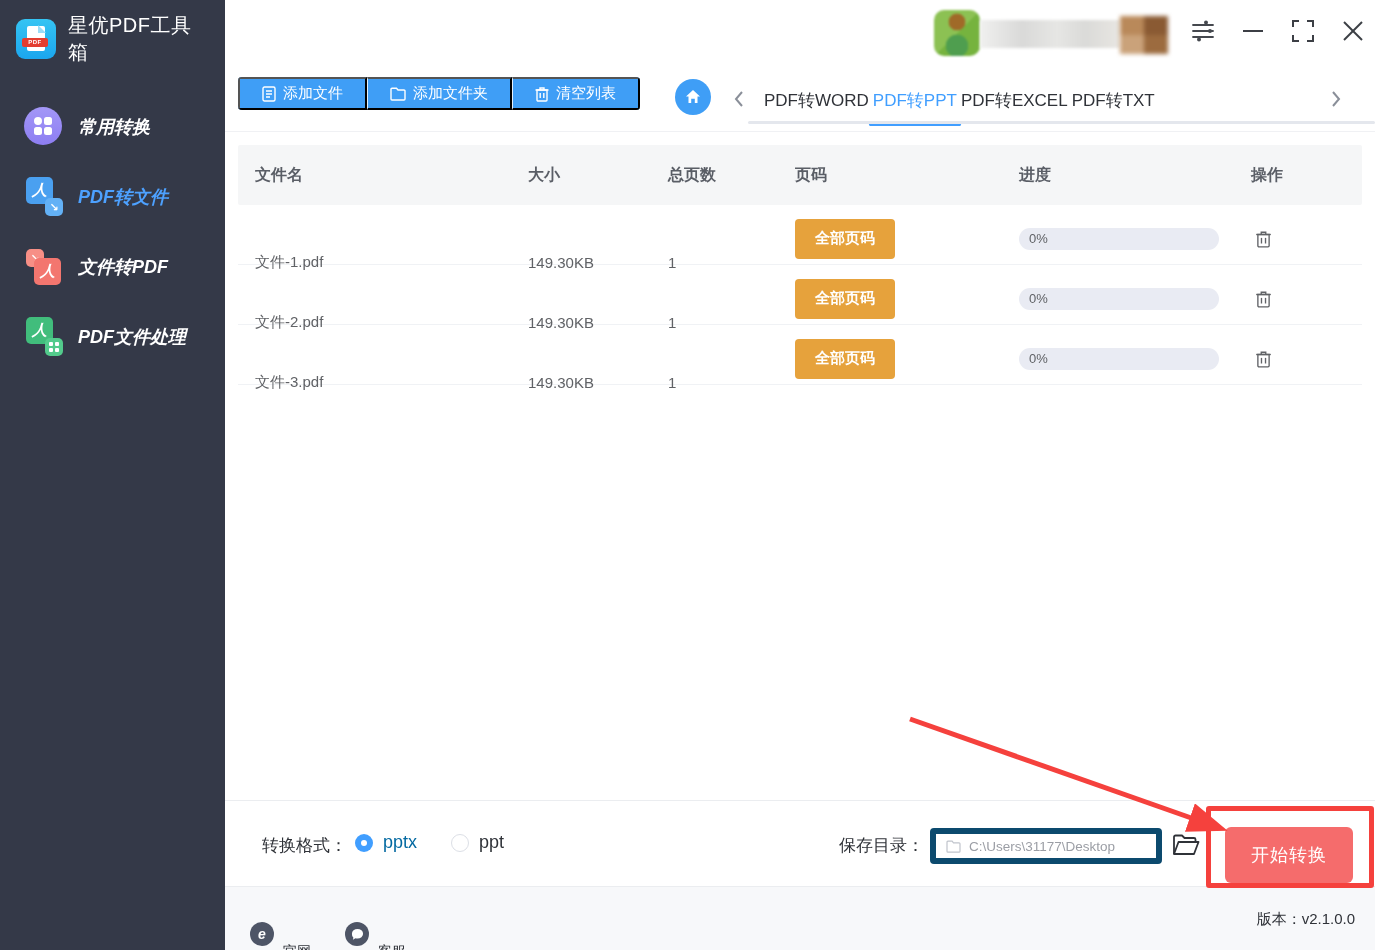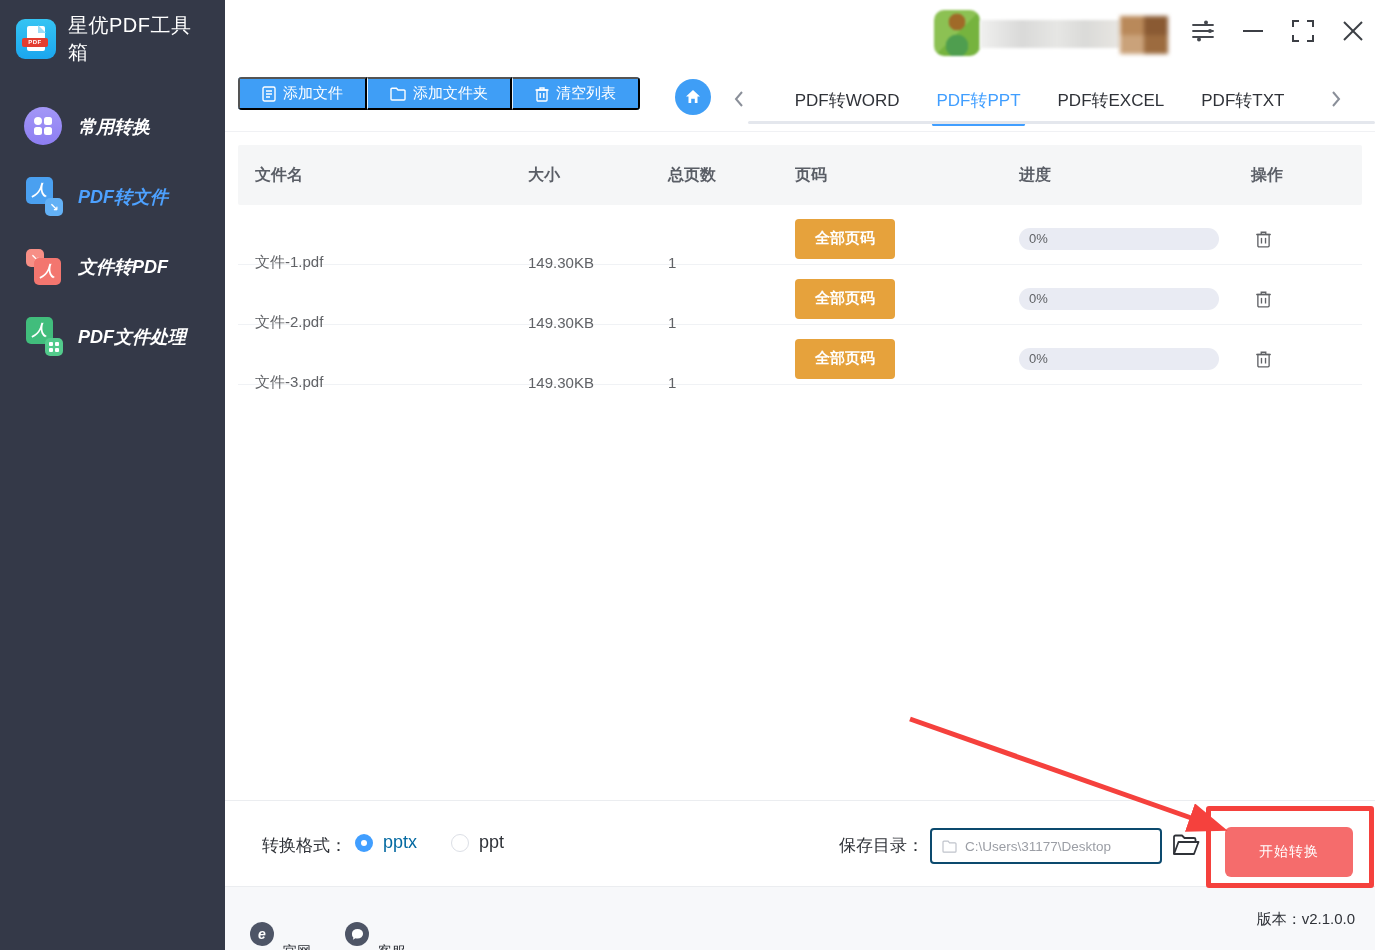--- a/index.html
+++ b/index.html
@@ -65,21 +65,21 @@
   
   .toolbar { position:absolute; left:13px; top:77px; height:33px; display:flex; border-radius:4px; overflow:hidden; }
   .tb-btn { background:#3f9ef6; color:#fff; font-size:15px; display:flex; align-items:center; gap:7px; padding:0 22px; cursor:pointer; }
   .tb-btn + .tb-btn { border-left:1px solid rgba(255,255,255,.85); }
 
   
   .home-btn { position:absolute; left:450px; top:79px; width:36px; height:36px; border-radius:50%; background:#3f9ef6; display:flex; align-items:center; justify-content:center; cursor:pointer; }
   .tabs-zone { position:absolute; left:495px; top:76px; right:0; height:48px; }
   .tab-chevron { position:absolute; top:11px; width:22px; height:24px; display:flex; align-items:center; justify-content:center; color:#8a8f99; cursor:pointer; }
   .chev-l { left:8px; } .chev-r { right:28px; }
-  .tabs { position:absolute; left:42px; right:58px; top:0; height:48px; display:flex; justify-content:center; align-items:center;gap:33px; }
+  .tabs { position:absolute; left:42px; right:58px; top:0; height:48px; display:flex; justify-content:flex-start; align-items:center; }
   .tab { font-size:17px; color:#2f3238; cursor:pointer; position:relative; padding:12px 2px; }
   .tab.active { color:#409EFF; }
   .tabs-track { position:absolute; left:28px; right:0; top:45px; height:3px; background:#e4e7ed; border-radius:2px; }
   .tab.active::after { content:""; position:absolute; left:-2px; right:-2px; bottom:-2px; height:3px; background:#409EFF; border-radius:2px; }
   .header-sep { position:absolute; left:0; right:0; top:131px; height:1px; background:#f0f1f4; }
 
   
   .table { position:absolute; left:13px; top:145px; width:1124px; }
   .t-head, .t-row { display:grid; grid-template-columns:273px 140px 127px 224px 232px 1fr; align-items:center; padding-left:17px; }
   .t-head { height:60px; background:#f5f6f7; border-radius:2px; }
@@ -96,24 +96,24 @@
   .fmt-label { position:absolute; left:37px; top:33px; font-size:17px; color:#2f3238; }
   .radio-group { position:absolute; left:130px; top:31px; display:flex; align-items:center; gap:34px; }
   .radio-opt { display:flex; align-items:center; gap:10px; cursor:pointer; }
   .radio { width:18px; height:18px; border-radius:50%; }
   .radio.on { background:#409EFF; position:relative; }
   .radio.on::after { content:""; position:absolute; left:6px; top:6px; width:6px; height:6px; border-radius:50%; background:#fff; }
   .radio.off { border:1px solid #dcdfe6; background:#fff; }
   .radio-opt .r-label { font-size:18px; color:#2f3238; }
   .radio-opt.selected .r-label { color:#0369a1; }
   .save-label { position:absolute; left:614px; top:33px; font-size:17px; color:#2f3238; }
-  .path-box { position:absolute; left:705px; top:27px; width:232px; height:36px; border:2px solid #0c4a6e; border-radius:4px; background:#fff; display:flex; align-items:center; gap:8px; padding:0 10px; }
+  .path-box { position:absolute; left:705px; top:27px; width:232px; height:36px; border:6px solid #0c4a6e; border-radius:4px; background:#fff; display:flex; align-items:center; gap:8px; padding:0 10px; }
   .path-box .path-text { font-size:13.5px; color:#9b9ea5; white-space:nowrap; overflow:hidden; }
   .open-dir { position:absolute; left:947px; top:32px; width:28px; height:26px; background:none; border:none; cursor:pointer; padding:0; display:flex; }
-  .start-btn { position:absolute; left:1000px; top:26px; width:128px; height:50px; border:none; border-radius:6px; background:#f56c6c; color:#fff; font-size:14px; cursor:pointer; font-family:inherit; letter-spacing:1px; }
+  .start-btn { position:absolute; left:1000px; top:26px; width:128px; height:56px; border:none; border-radius:6px; background:#f56c6c; color:#fff; font-size:18px; cursor:pointer; font-family:inherit; letter-spacing:1px; }
 
   
   .footer { position:absolute; left:0; right:0; top:886px; height:64px; background:#f7f8fa; border-top:1px solid #ebedf0; }
   .foot-link { position:absolute; top:20px; display:flex; align-items:center; gap:9px; cursor:pointer; }
   .fl-site { left:25px; } .fl-support { left:120px; }
   .foot-circle { width:24px; height:24px; border-radius:50%; background:#4e5566; color:#fff; display:flex; align-items:center; justify-content:center; font-size:14px; font-weight:bold; font-style:italic; }
   .foot-link .f-label { font-size:14px; color:#2f3238;margin-top:36px; }
   .version { position:absolute; right:20px; top:23px; font-size:15px; color:#2f3238; }
 
   

